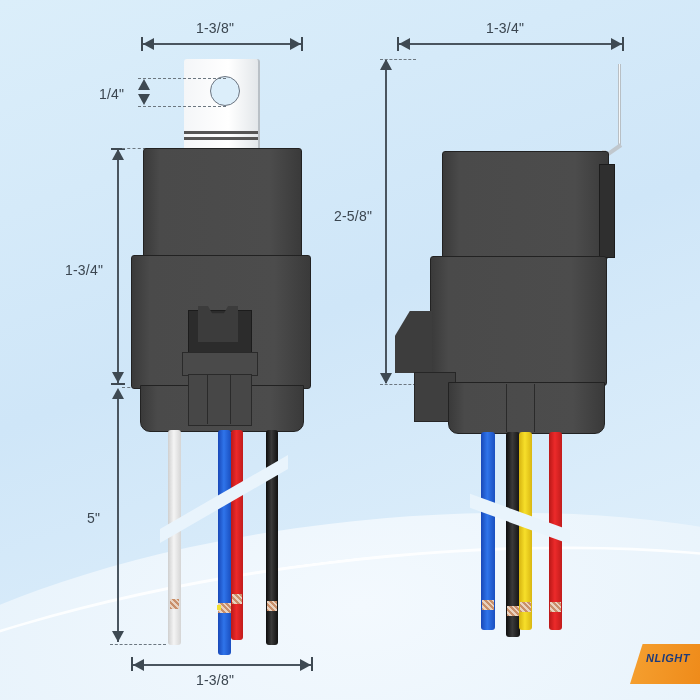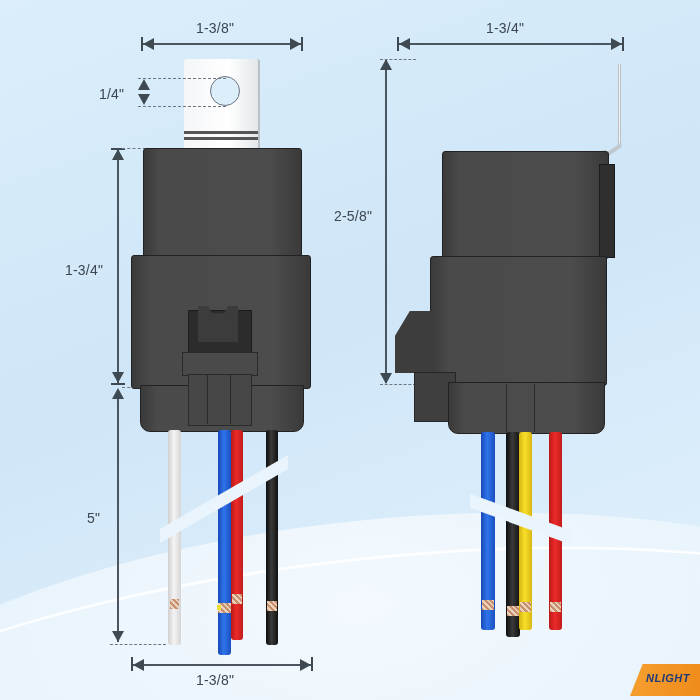--- a/index.html
+++ b/index.html
@@ -20,21 +20,21 @@
   .arrow-r{position:absolute;width:0;height:0;border-top:6px solid transparent;border-bottom:6px solid transparent;border-left:11px solid #3e4952;}
   .arrow-u{position:absolute;width:0;height:0;border-left:6px solid transparent;border-right:6px solid transparent;border-bottom:11px solid #3e4952;}
   .arrow-d{position:absolute;width:0;height:0;border-left:6px solid transparent;border-right:6px solid transparent;border-top:11px solid #3e4952;}
   .tick-v{position:absolute;width:1.5px;height:14px;background:#3e4952;}
   .tick-h{position:absolute;height:1.5px;width:14px;background:#3e4952;}
   .body-block{position:absolute;background:linear-gradient(90deg,#3a3a3a 0%,#4a4a4a 10%,#4c4c4c 80%,#3a3a3a 100%);
               border:1.5px solid #222;border-radius:3px;}
   .wire{position:absolute;border-radius:3px;}
   .strip{position:absolute;height:10px;background:repeating-linear-gradient(45deg,#c98f6a 0 2px,#e8d2c0 2px 4px);}
   .gap{position:absolute;height:14px;background:#e9f4fc;transform:skewY(-30deg);}
-  .logo{position:absolute;right:0;bottom:4px;width:70px;height:32px;
+  .logo{position:absolute;right:0;bottom:16px;width:70px;height:40px;
         background:linear-gradient(100deg,#f5a030,#ef8b1a);clip-path:polygon(18% 0,100% 0,100% 100%,0 100%);}
   .logo span{position:absolute;left:16px;top:8px;font-size:11px;font-weight:bold;font-style:italic;color:#1e3b7a;letter-spacing:.5px;}
 </style>
 </head>
 <body>
 
 <div class="swoosh"></div>
 <div class="swoosh2"></div>
 
 <div>

